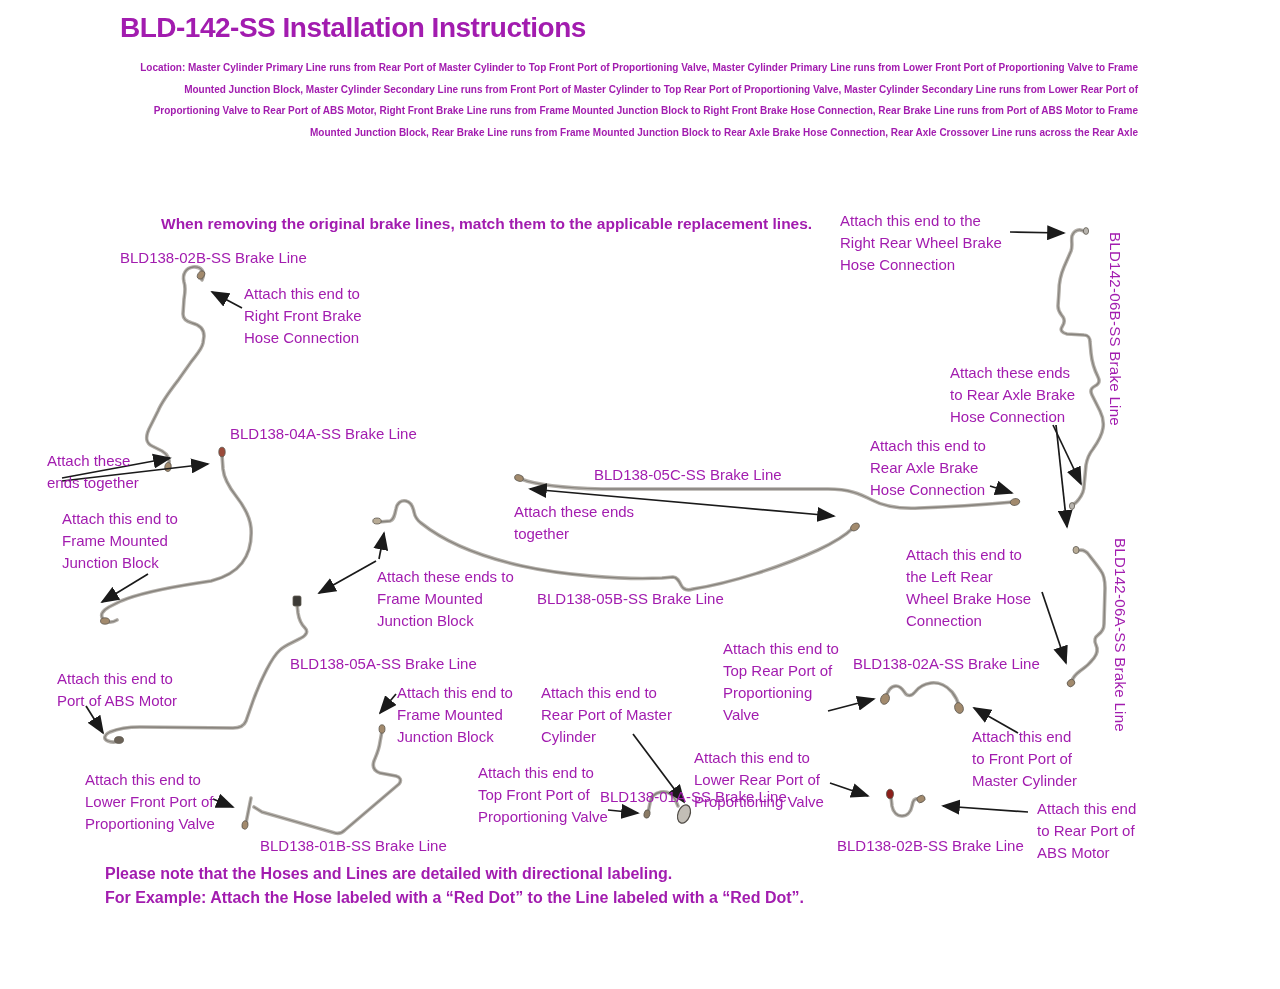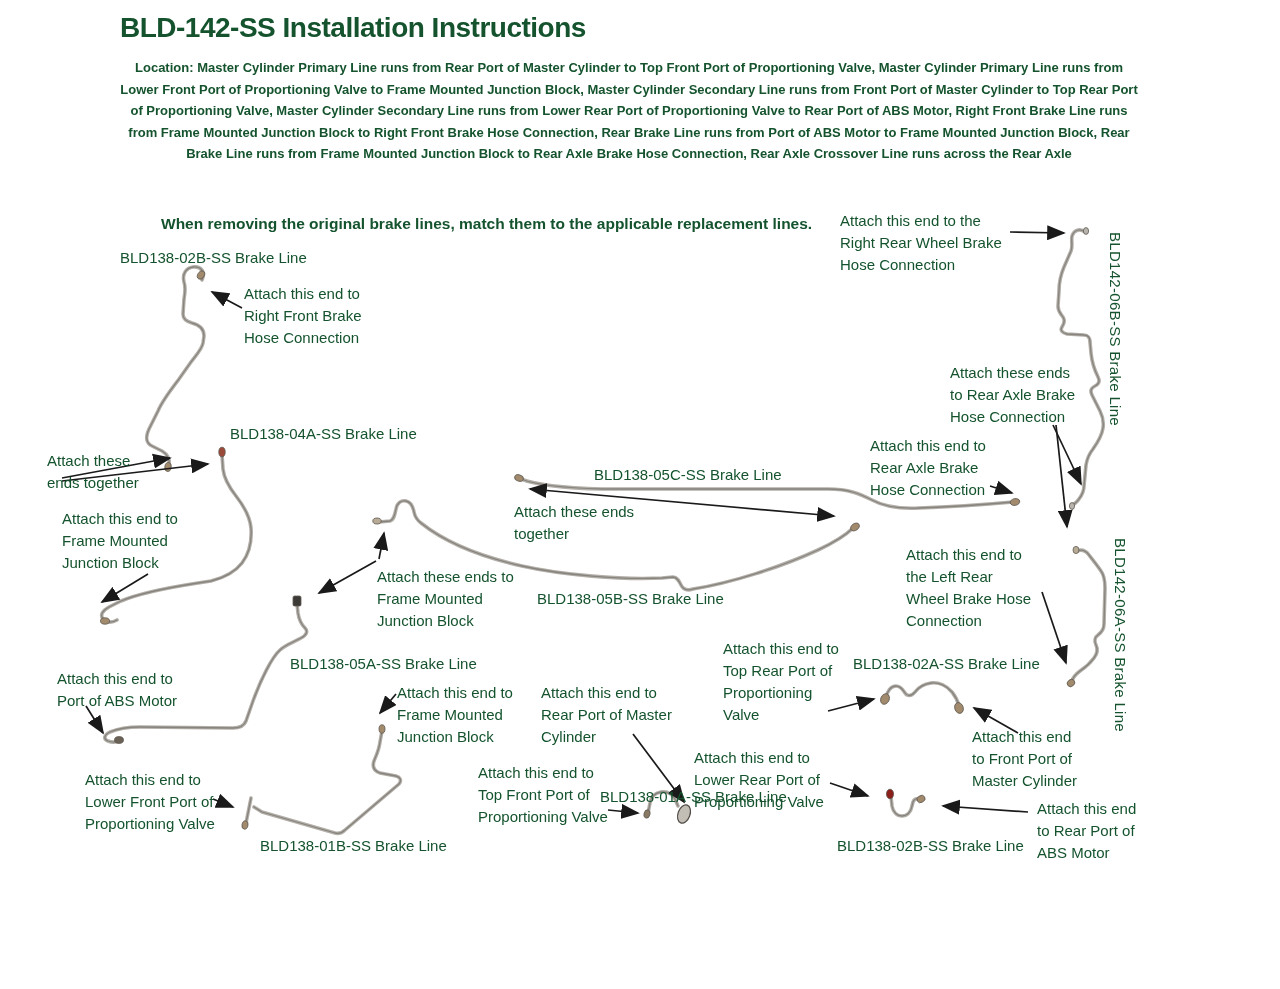--- a/index.html
+++ b/index.html
@@ -1,27 +1,27 @@
 <!DOCTYPE html>
 <html><head>
 <meta charset="utf-8">
 <style>
   html,body{margin:0;padding:0;background:#ffffff;}
   #page{
     position:relative;width:1280px;height:963px;background:#ffffff;overflow:hidden;
-    font-family:"Liberation Sans", sans-serif;color:#14532d;
+    font-family:"Liberation Sans", sans-serif;color:#a21caf;
   }
   #diagram-svg{position:absolute;left:0;top:0;}
   .title{
     position:absolute;left:120px;top:12px;font-size:28px;font-weight:bold;
     letter-spacing:-0.5px;white-space:nowrap;
   }
   .para{
     position:absolute;left:120px;top:57px;width:1018px;
-    font-size:13px;font-weight:bold;line-height:21.5px;text-align:center;
+    font-size:10px;font-weight:bold;line-height:21.5px;text-align:right;
   }
   .intro{
     position:absolute;left:120px;top:215px;font-size:15.5px;font-weight:bold;white-space:nowrap;margin-left:41px;
   }
   .lbl{
     position:absolute;font-size:15px;line-height:22px;white-space:pre-line;
   }
   .part{white-space:nowrap;}
   .vlbl{
     position:absolute;font-size:15px;writing-mode:vertical-rl;
@@ -217,13 +217,15 @@
   <div class="lbl" style="left:478px;top:762px">Attach this end to
 Top Front Port of
 Proportioning Valve</div>
   <div class="lbl" style="left:694px;top:747px">Attach this end to
 Lower Rear Port of
 Proportioning Valve</div>
   <div class="lbl" style="left:1037px;top:798px">Attach this end
 to Rear Port of
 ABS Motor</div>
 
+  <div class="footer">Please note that the Hoses and Lines are detailed with directional labeling.
+For Example: Attach the Hose labeled with a “Red Dot” to the Line labeled with a “Red Dot”.</div>
 </div>
 
 </body></html>

